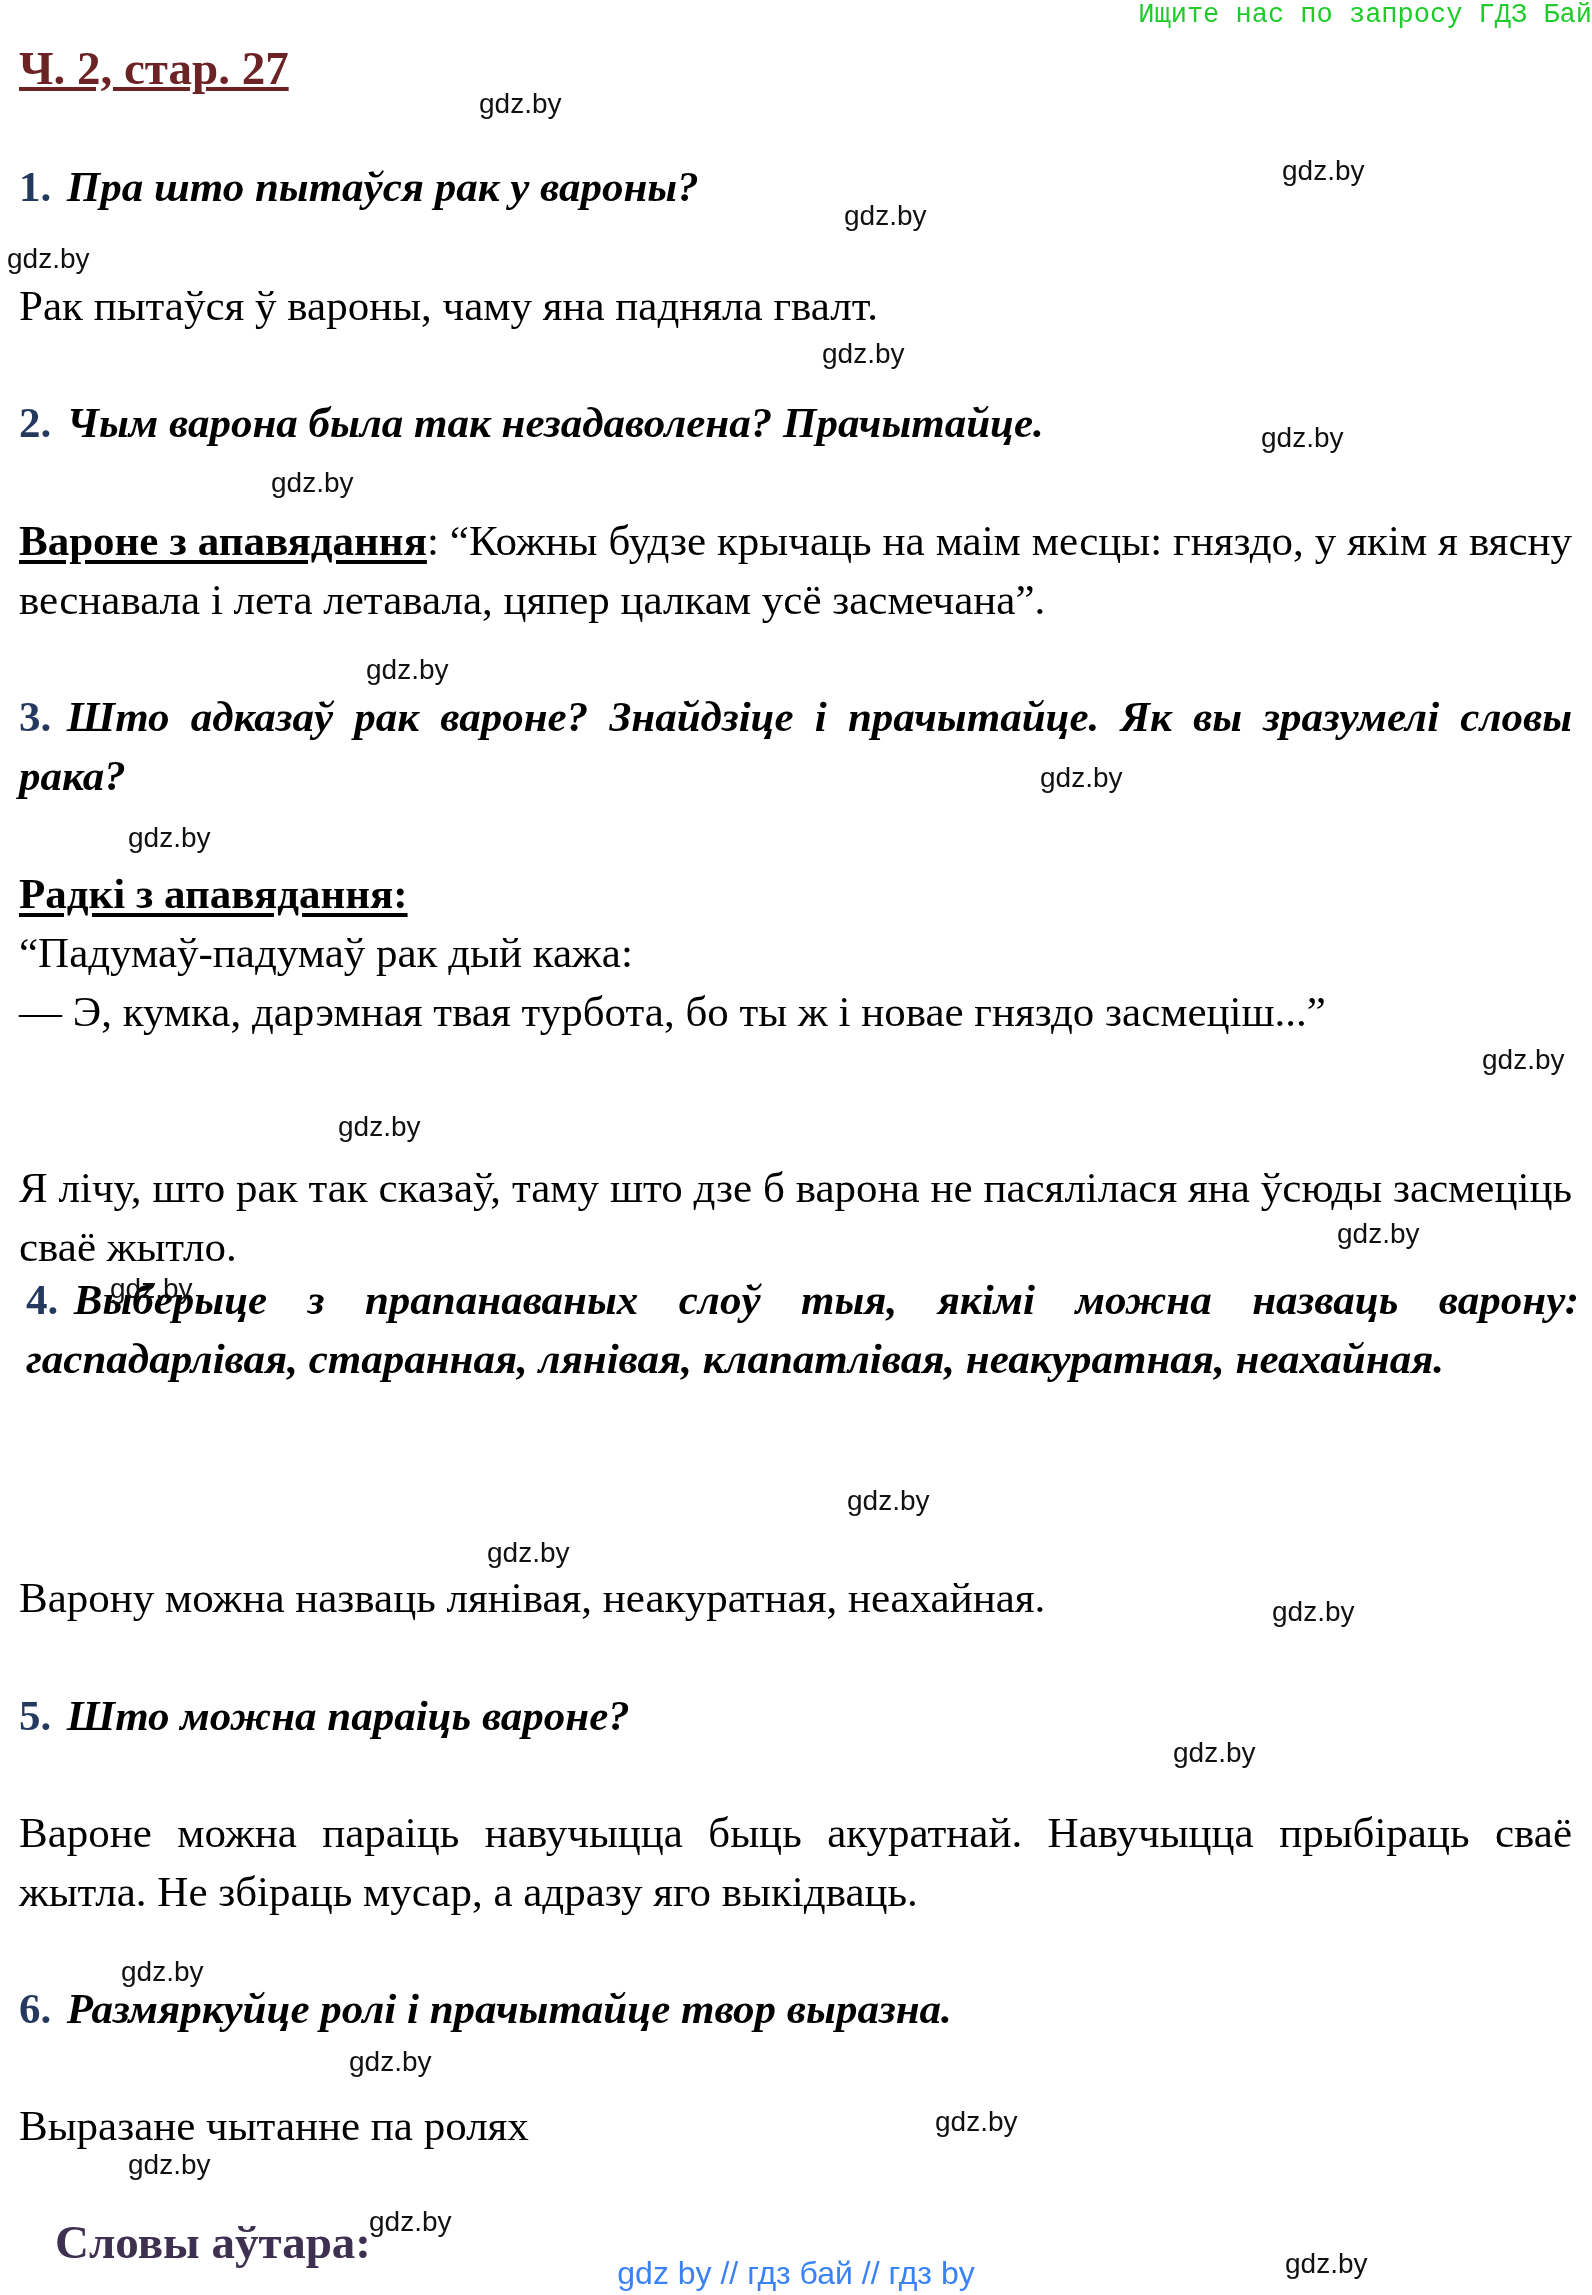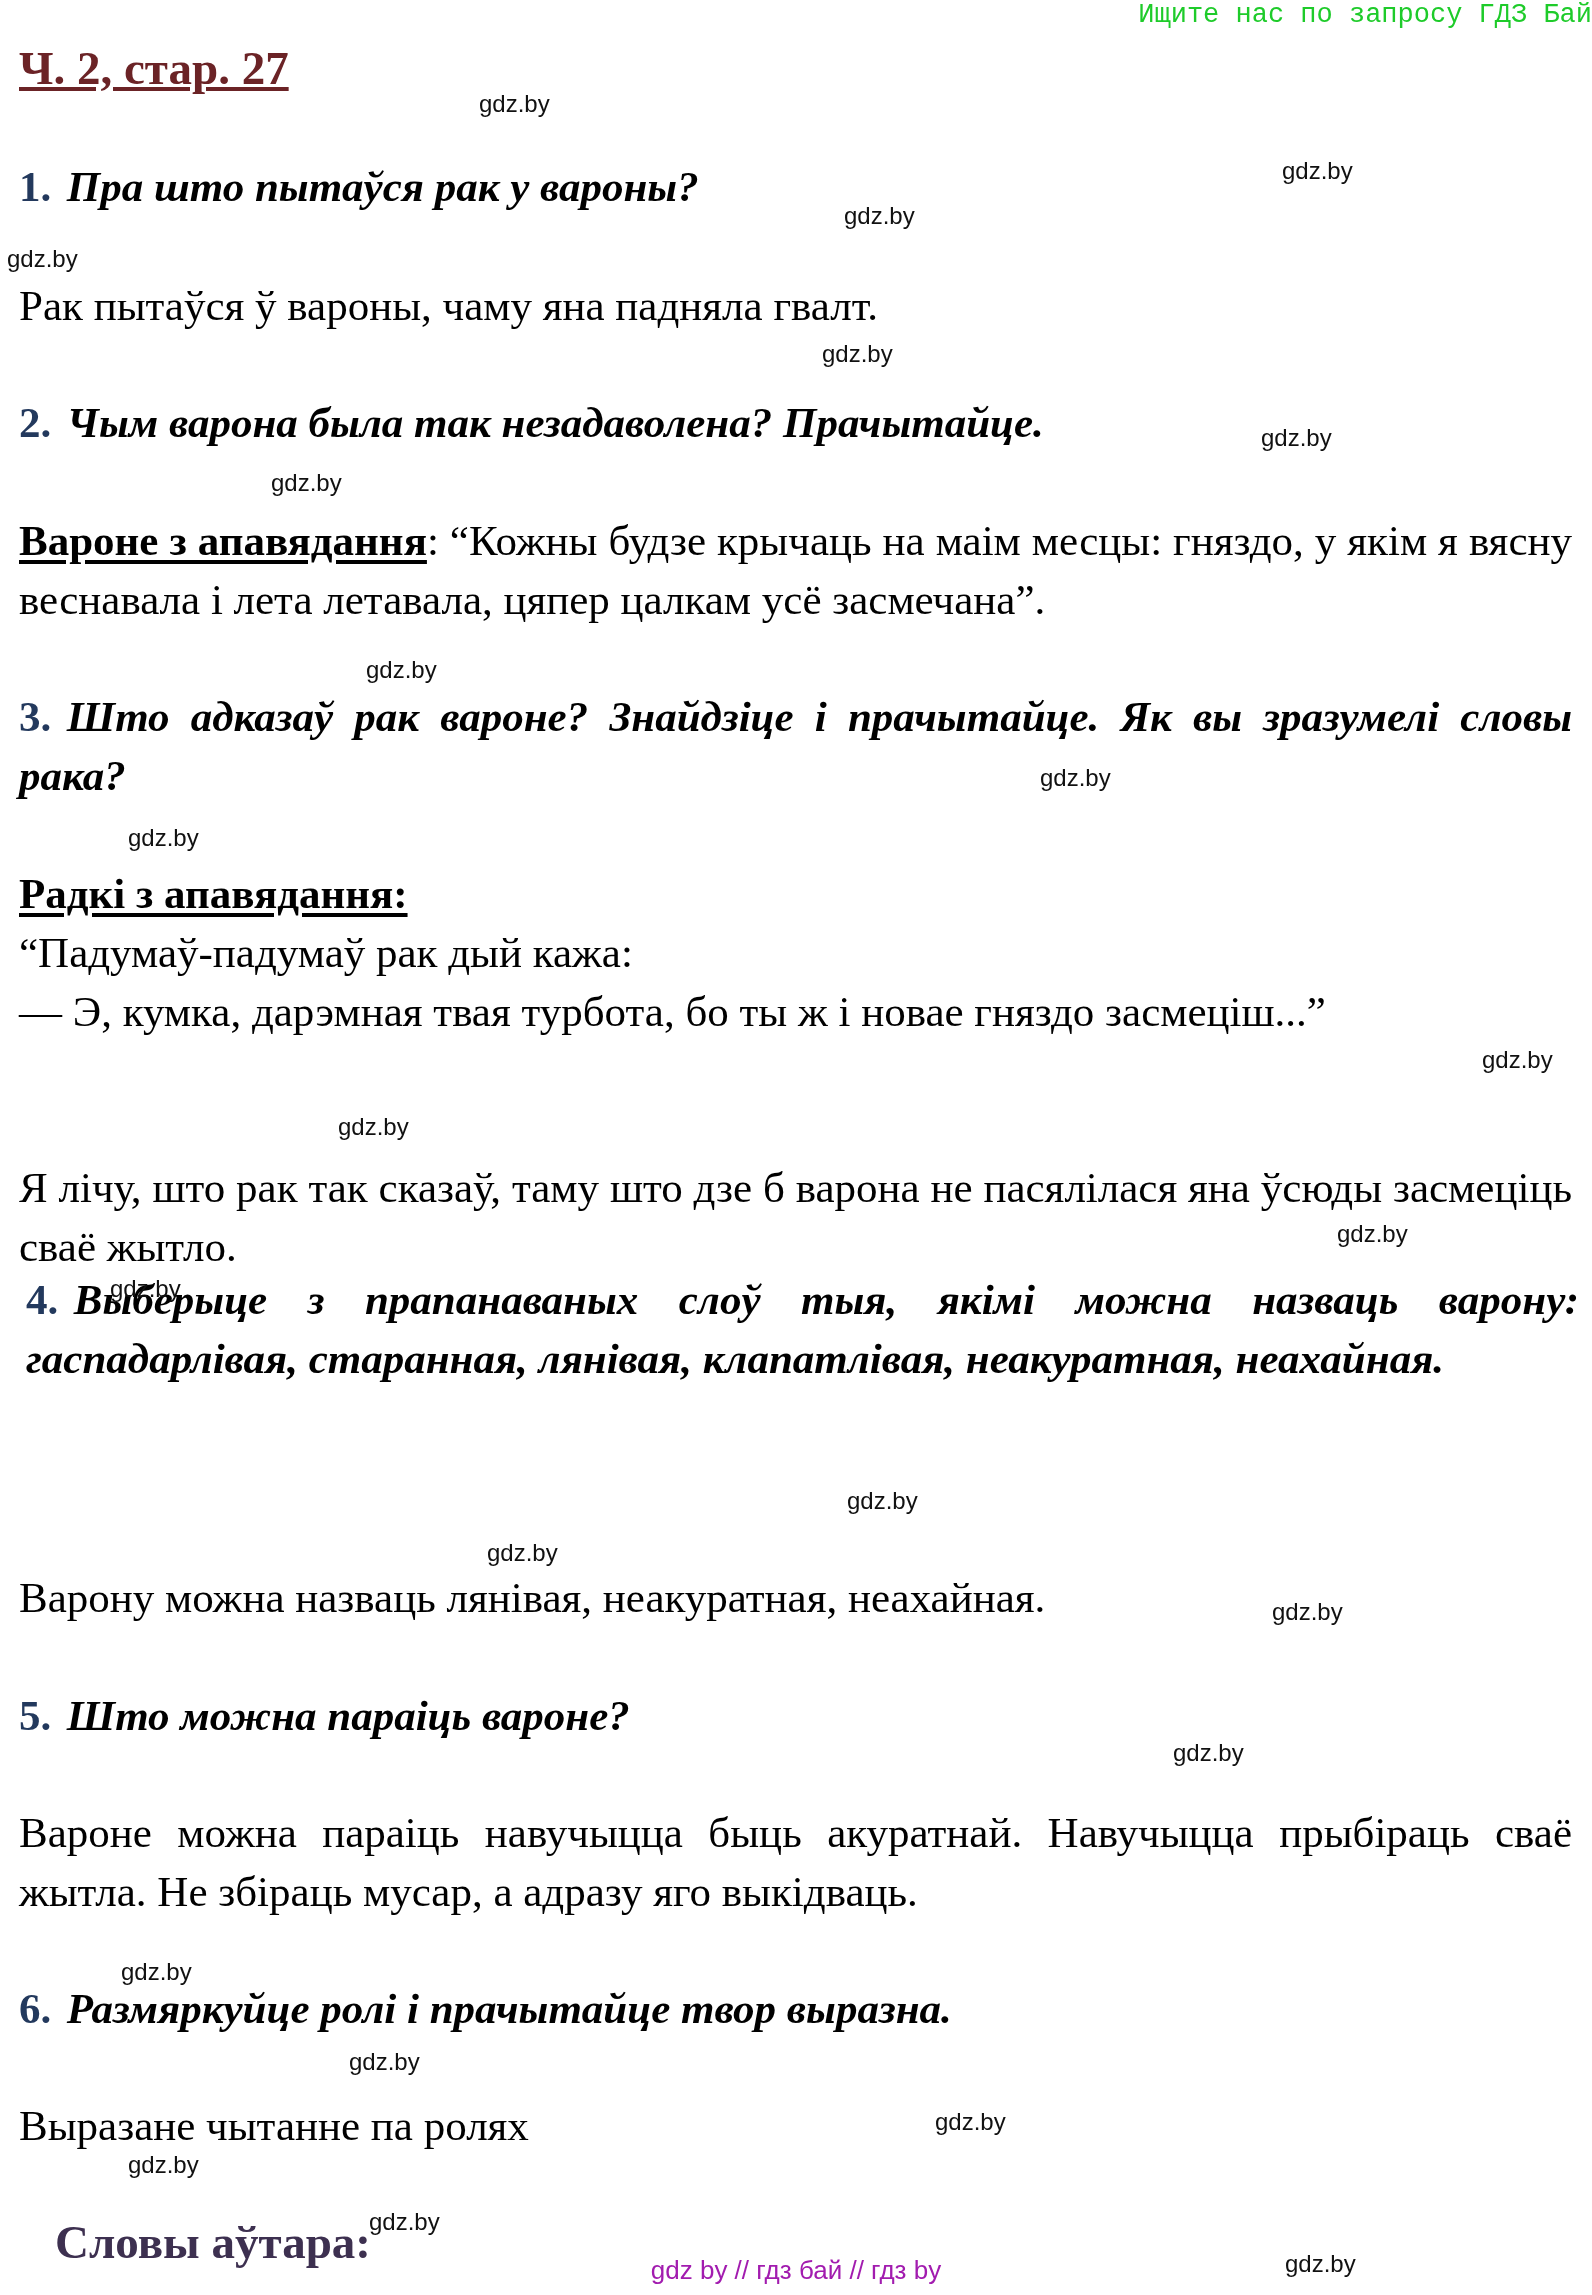--- a/index.html
+++ b/index.html
@@ -7,24 +7,24 @@
          font-family:"Liberation Serif", serif; color:#000; }
   .abs { position:absolute; }
   .banner { top:0; left:0; width:1592px; text-align:right; color:#1ecb2a;
             font-family:Liberation Mono, monospace; font-size:27px; line-height:31px; }
   .title { left:19px; top:41px; font-size:47px; font-weight:bold; color:#6b2326; line-height:55px;text-decoration:underline; }
   .q { left:19px; width:1553px; font-size:43px; line-height:59px; font-weight:bold; font-style:italic; }
   .q .num { color:#23395d; font-style:normal; margin-right:15.5px; }
   .a { left:19px; width:1553px; font-size:43px; line-height:59px; text-align:justify; }
   .just { text-align:justify; text-align-last:justify; }
   .ul { font-weight:bold; text-decoration:underline; text-decoration-thickness:4.3px; text-underline-offset:5.2px; }
-  .wm { font-family:"Liberation Sans", sans-serif; font-size:24px; color:#111; line-height:28px; }
+  .wm { font-family:"Liberation Sans", sans-serif; font-size:28px; color:#111; line-height:28px; }
   .author { left:19px; font-size:47px; font-weight:bold; color:#3d3050; line-height:55px; }
   .footlinks { position:absolute; left:0; width:1592px; text-align:center; top:2289px;
-               color:#a21caf; font-family:"Liberation Sans", sans-serif; font-size:26px; }
+               color:#3b82f6; font-family:"Liberation Sans", sans-serif; font-size:32px; }
 </style>
 </head>
 <body>
 
 <div class="abs banner">Ищите нас по запросу ГДЗ Бай</div>
 
 <div class="abs title">Ч. 2, стар. 27</div>
 
 <div class="abs q" style="top:157px;">
   <span class="num">1.</span><span>Пра што пытаўся рак у вароны?</span>

